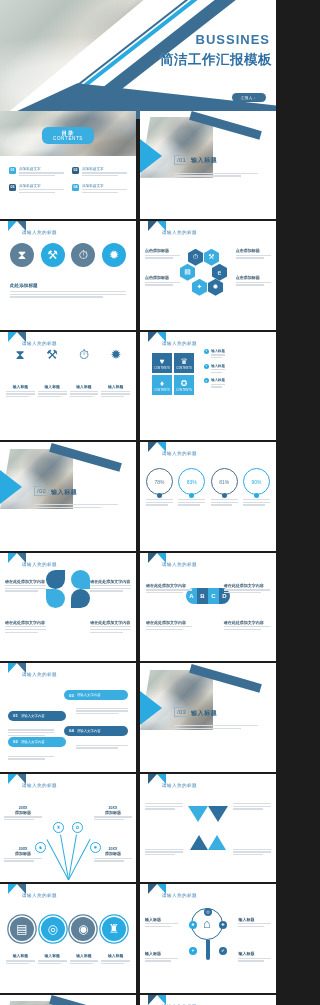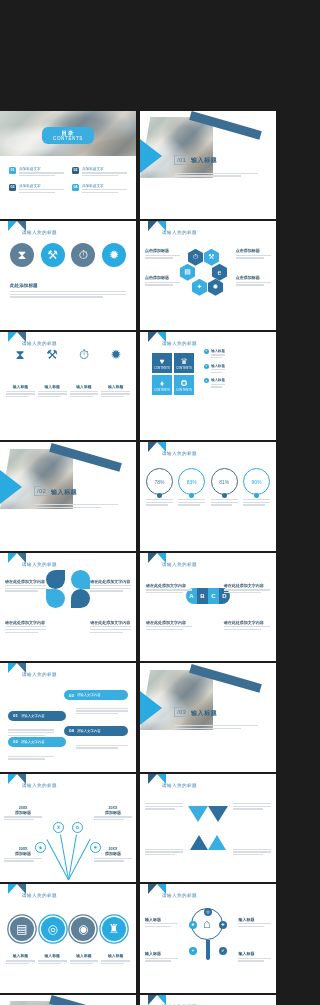--- a/index.html
+++ b/index.html
@@ -229,20 +229,30 @@
   .magglass{width:30px;height:30px;border-radius:50%;border:1.8px solid #2f6f9e;display:flex;align-items:center;justify-content:center;font-size:13px;color:#2f6f9e;background:#fff}
   .maghandle{width:4px;height:20px;background:#2f6f9e;margin:0 auto;border-radius:0 0 2px 2px}
   .node{position:absolute;width:8px;height:8px;border-radius:50%;background:#29ABE2;color:#fff;font-size:4px;display:flex;align-items:center;justify-content:center}
   .node.d{background:#2f6f9e}
 </style>
 </head>
 <body>
 
 <div class="grid">
 
+  <div class="slide cover full-row" style="grid-row:1;height:119px">
+    <div class="photo"></div>
+    <div class="band3"></div>
+    <div class="band2"></div>
+    <div class="band1"></div>
+    <div class="btm"></div>
+    <div class="title-en">BUSSINES</div>
+    <div class="title-cn">简洁工作汇报模板</div>
+    <div class="pill">汇报人：</div>
+  </div>
 
   <div class="slide contents" style="grid-row:2">
     <div class="photo"></div>
     <div class="cbadge">
       <div class="cn">目录</div>
       <div class="en">CONTENTS</div>
     </div>
     <div class="clist">
       <div class="citem">
         <div class="cnum a">01</div>

